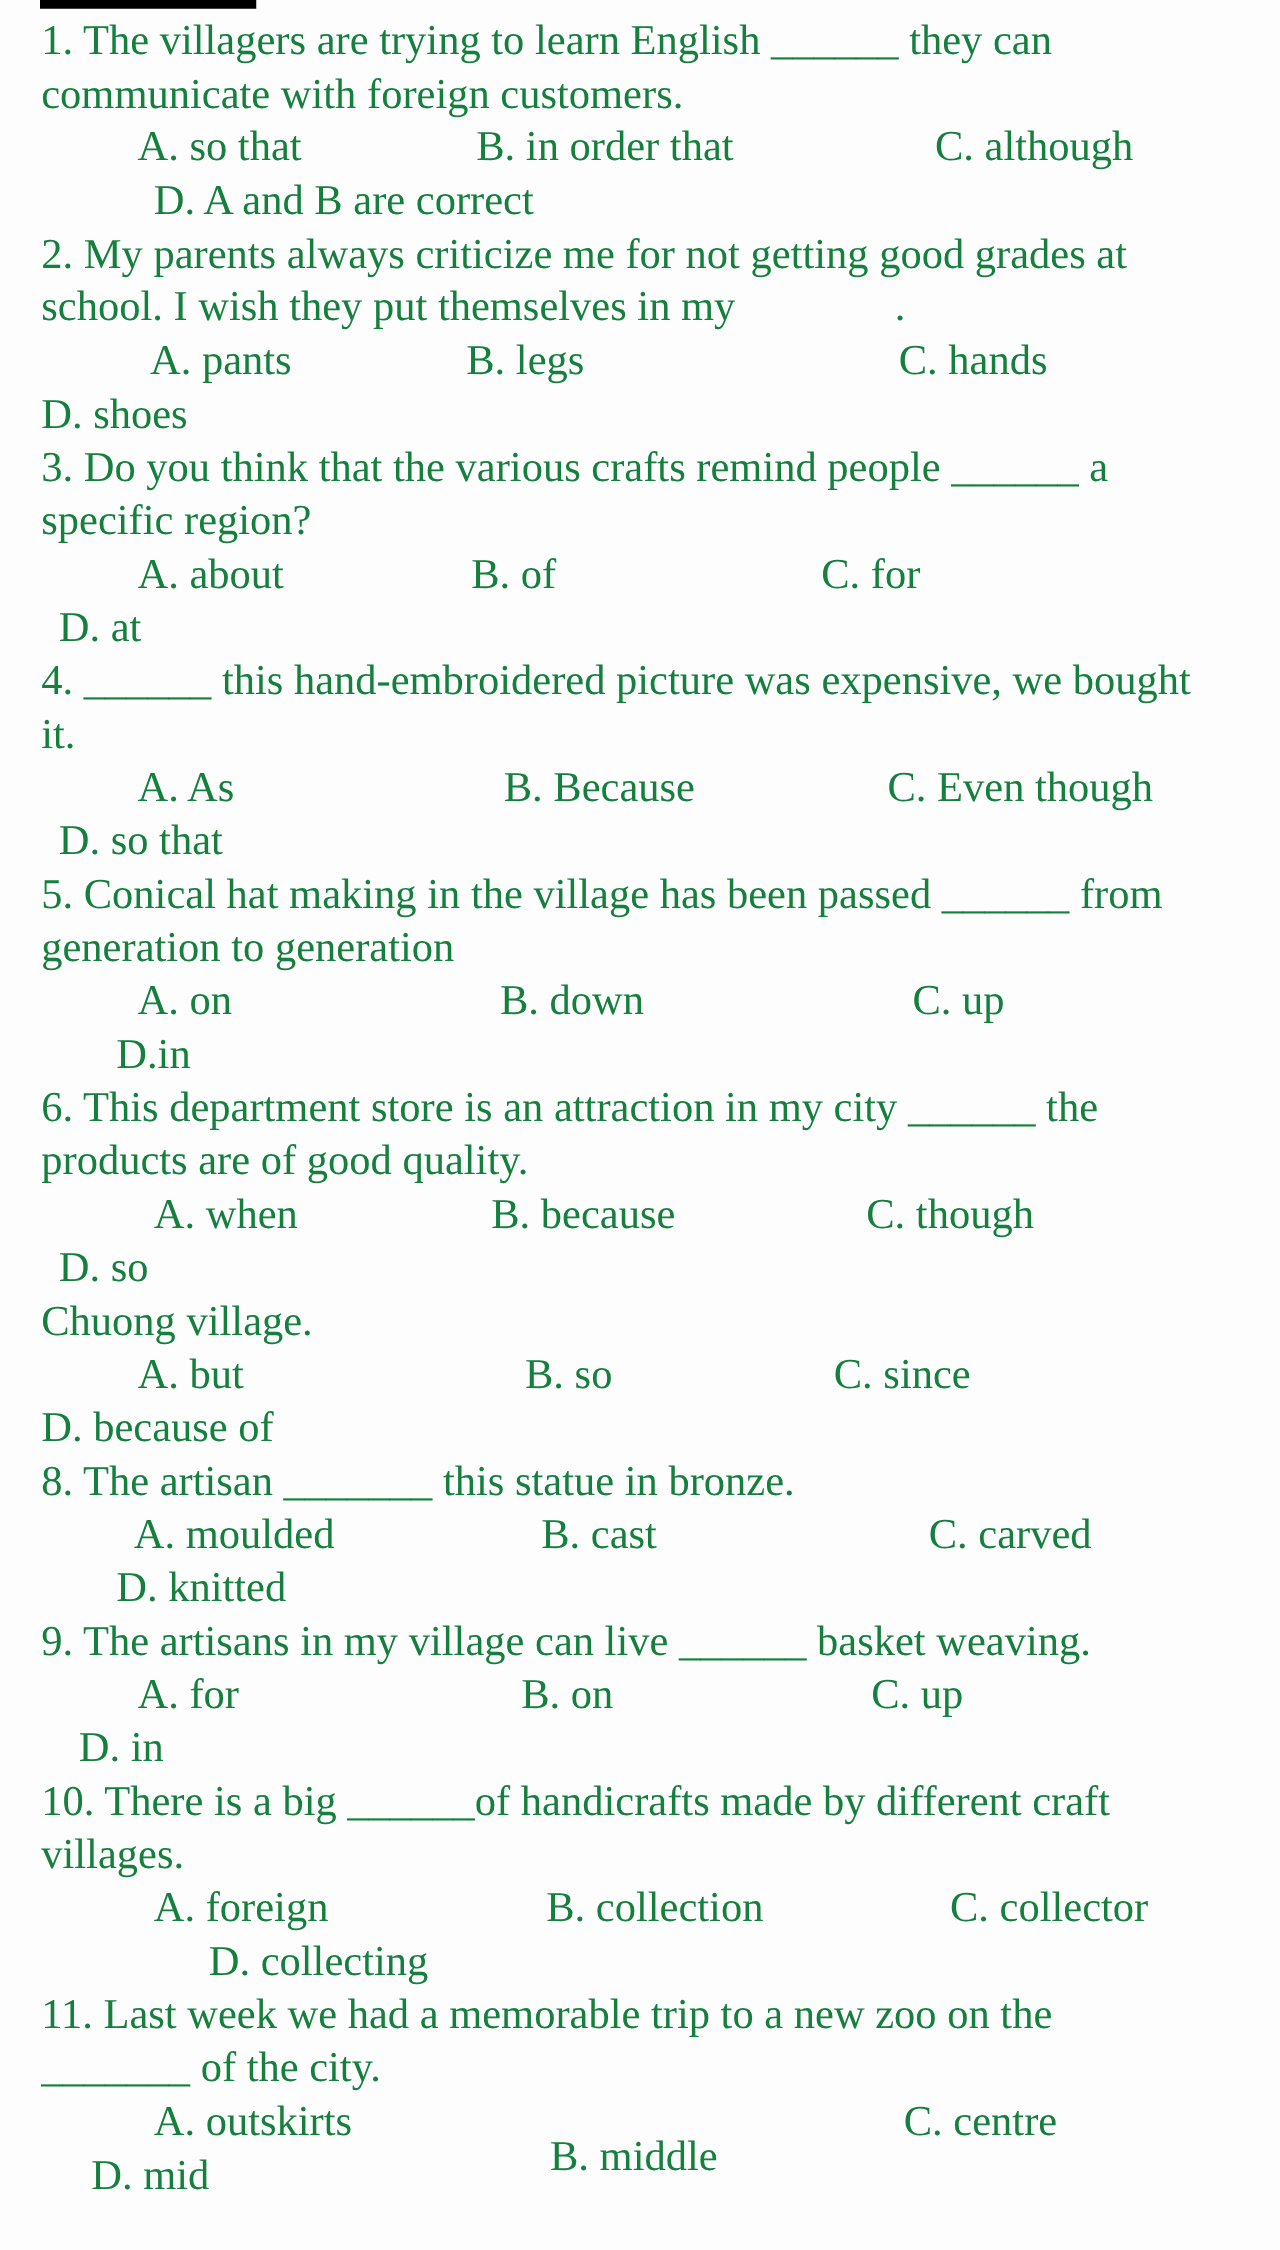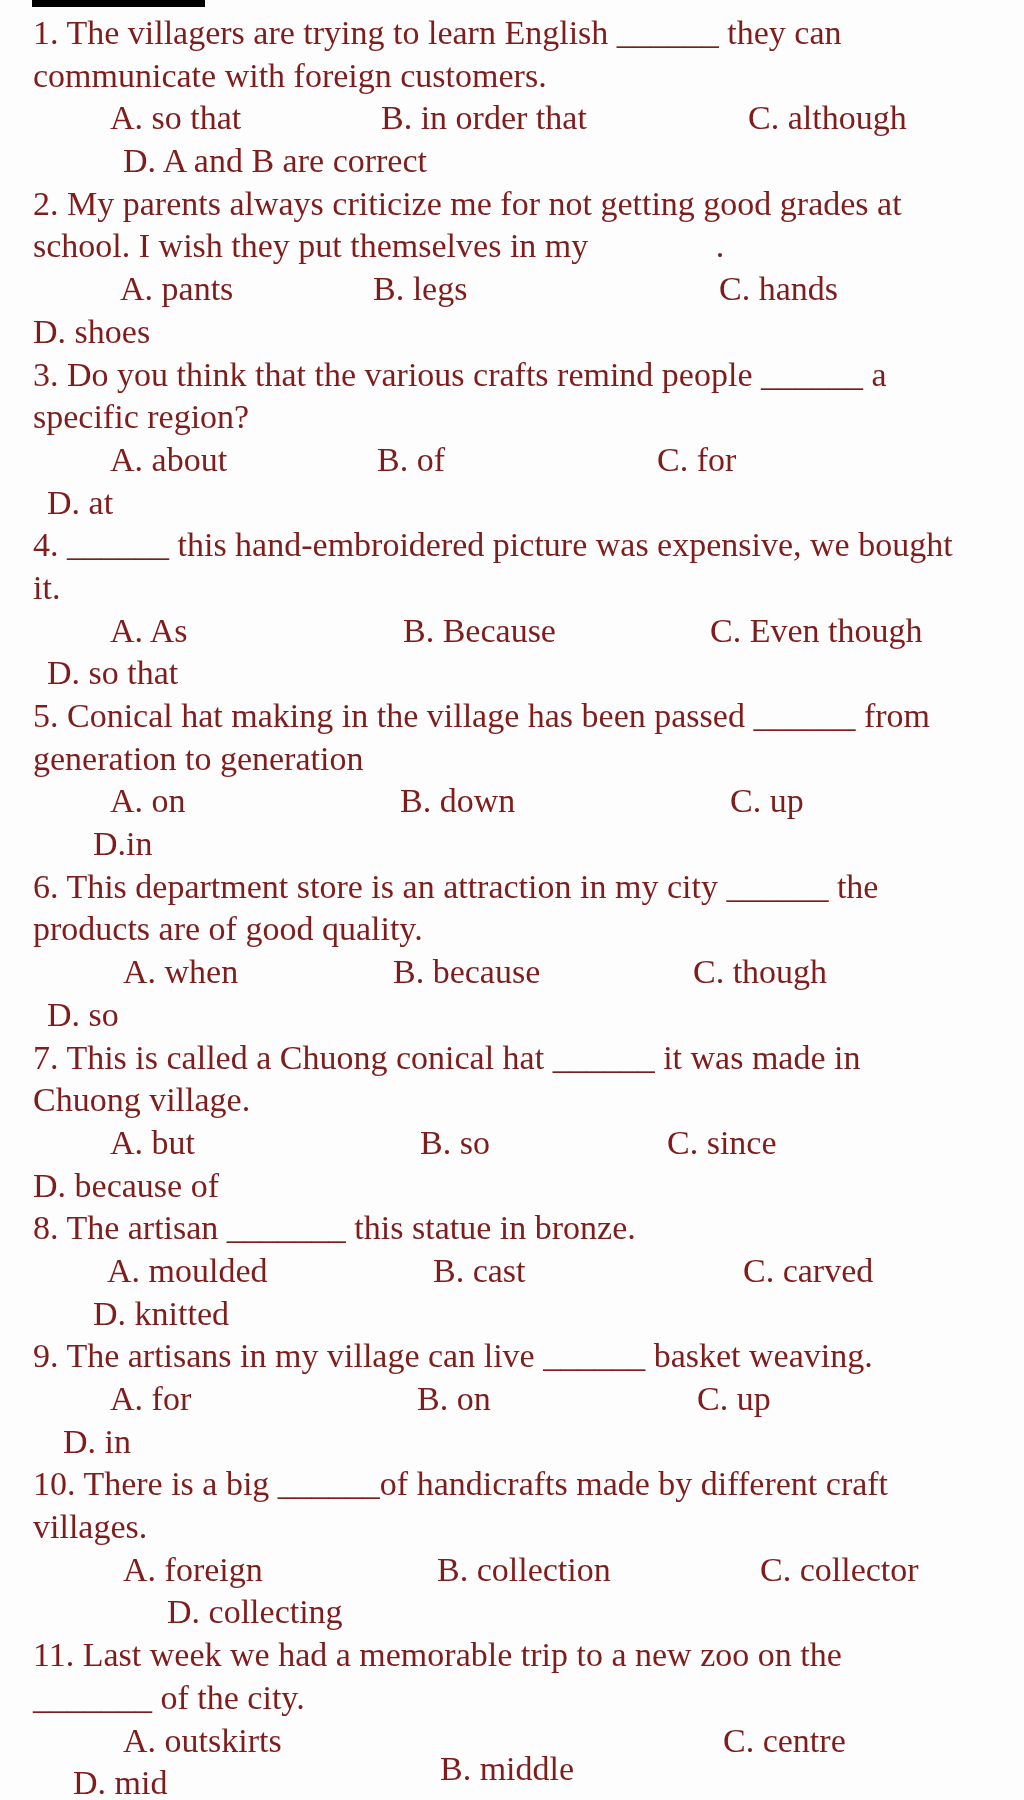--- a/index.html
+++ b/index.html
@@ -30,21 +30,21 @@
     height: 42.7px;
     line-height: 42.7px;
     white-space: nowrap;
   }
   .options-row { position: relative; }
   .opt { position: absolute; top: 0; white-space: nowrap; }
 </style>
 </head>
 <body>
 
-<div class="page" style="background: rgb(253, 253, 253); color: #7f1d1d;">
+<div class="page" style="background: rgb(253, 253, 253); color: #15803d;">
   <div class="ink-bar" style="background: rgb(0, 0, 0);"></div>
   <main class="content">
       <div class="line stem">1. The villagers are trying to learn English ______ they can</div>
       <div class="line stem">communicate with foreign customers.</div>
       <div class="line options-row">
         <span class="opt" style="left: 77px;">A. so that</span>
         <span class="opt" style="left: 337px; margin-left: 11px;">B. in order that</span>
         <span class="opt" style="left: 715px;">C. although</span>
       </div>
       <div class="line option-d" style="padding-left: 90px;">D. A and B are correct</div>
@@ -81,21 +81,20 @@
       </div>
       <div class="line option-d" style="padding-left: 60px;">D.in</div>
       <div class="line stem">6. This department store is an attraction in my city ______ the</div>
       <div class="line stem">products are of good quality.</div>
       <div class="line options-row">
         <span class="opt" style="left: 90px;">A. when</span>
         <span class="opt" style="left: 360px;">B. because</span>
         <span class="opt" style="left: 660px;">C. though</span>
       </div>
       <div class="line option-d" style="padding-left: 14px;">D. so</div>
-      <div class="line stem">7. This is called a Chuong conical hat ______ it was made in</div>
       <div class="line stem">Chuong village.</div>
       <div class="line options-row">
         <span class="opt" style="left: 77px;">A. but</span>
         <span class="opt" style="left: 387px;">B. so</span>
         <span class="opt" style="left: 634px;">C. since</span>
       </div>
       <div class="line option-d" style="padding-left: 0px;">D. because of</div>
       <div class="line stem">8. The artisan _______ this statue in bronze.</div>
       <div class="line options-row">
         <span class="opt" style="left: 74px;">A. moulded</span>

